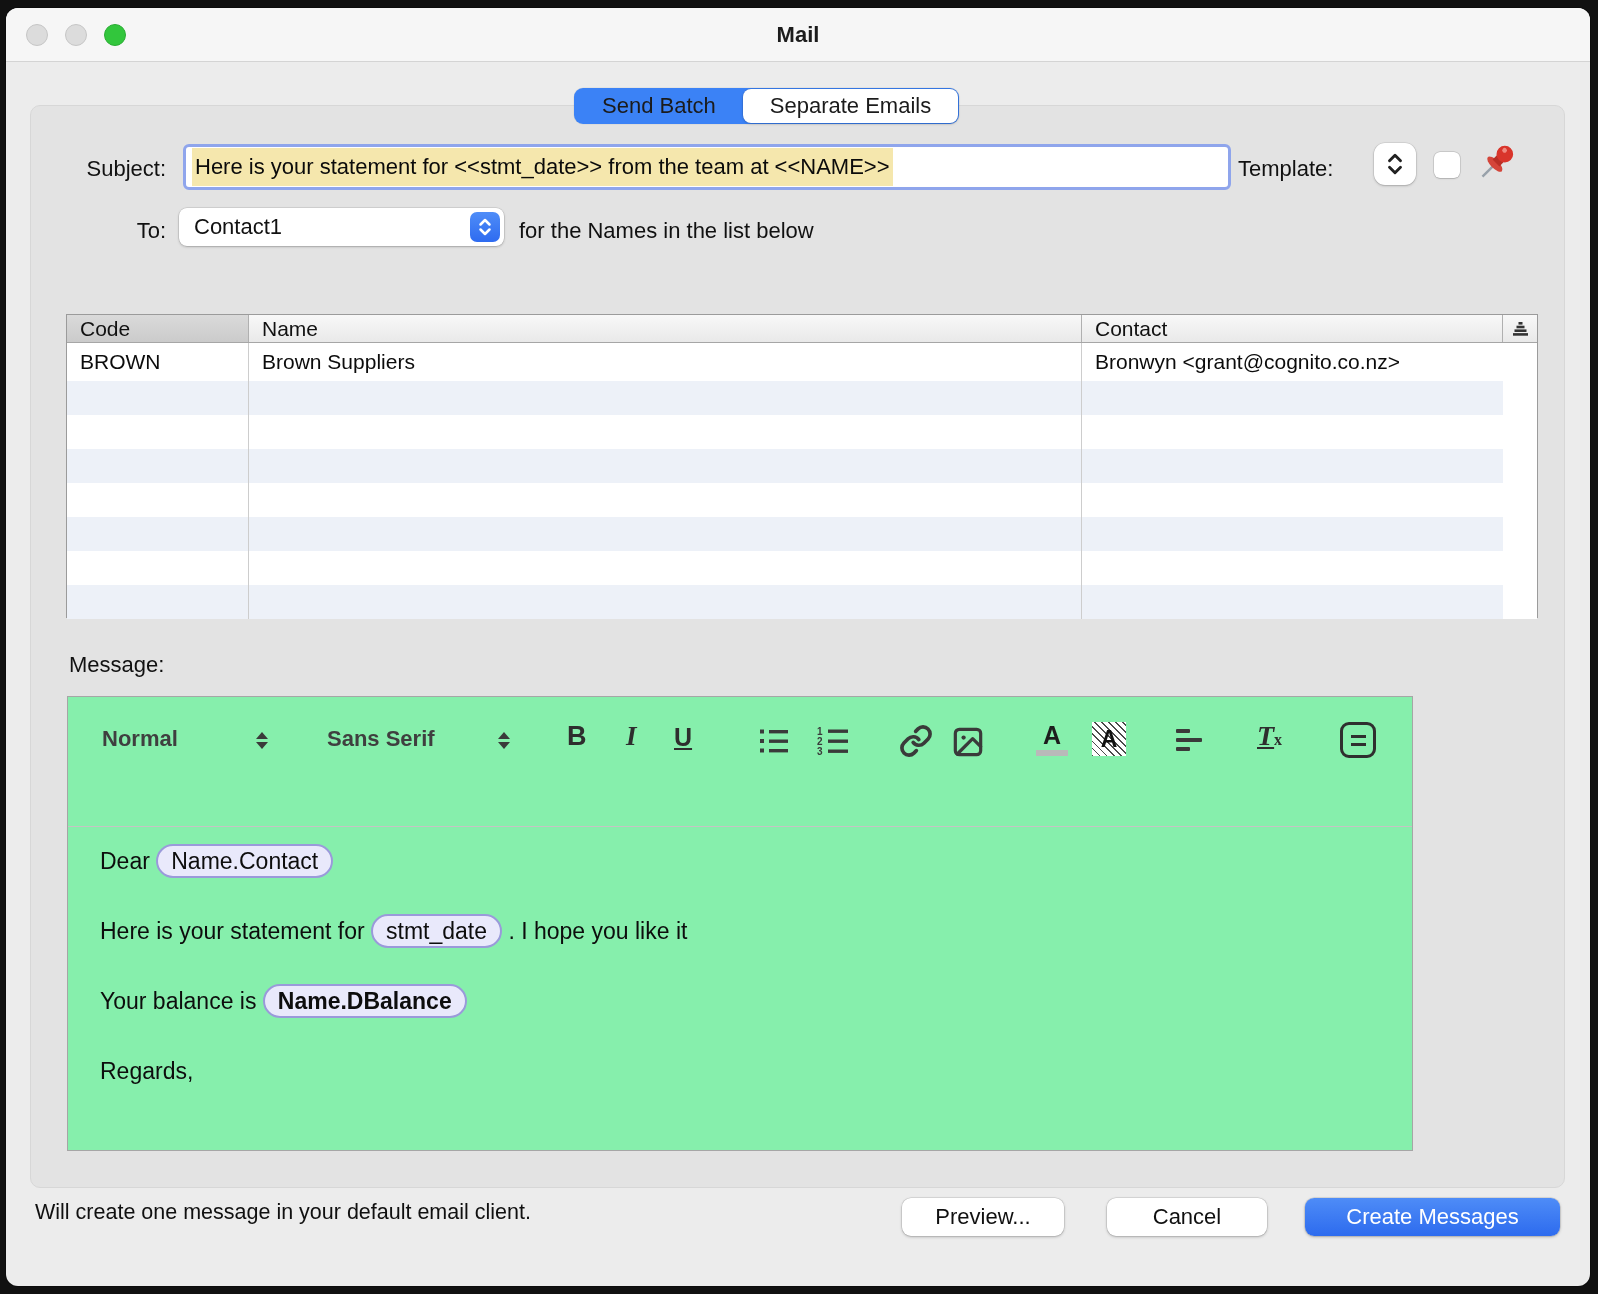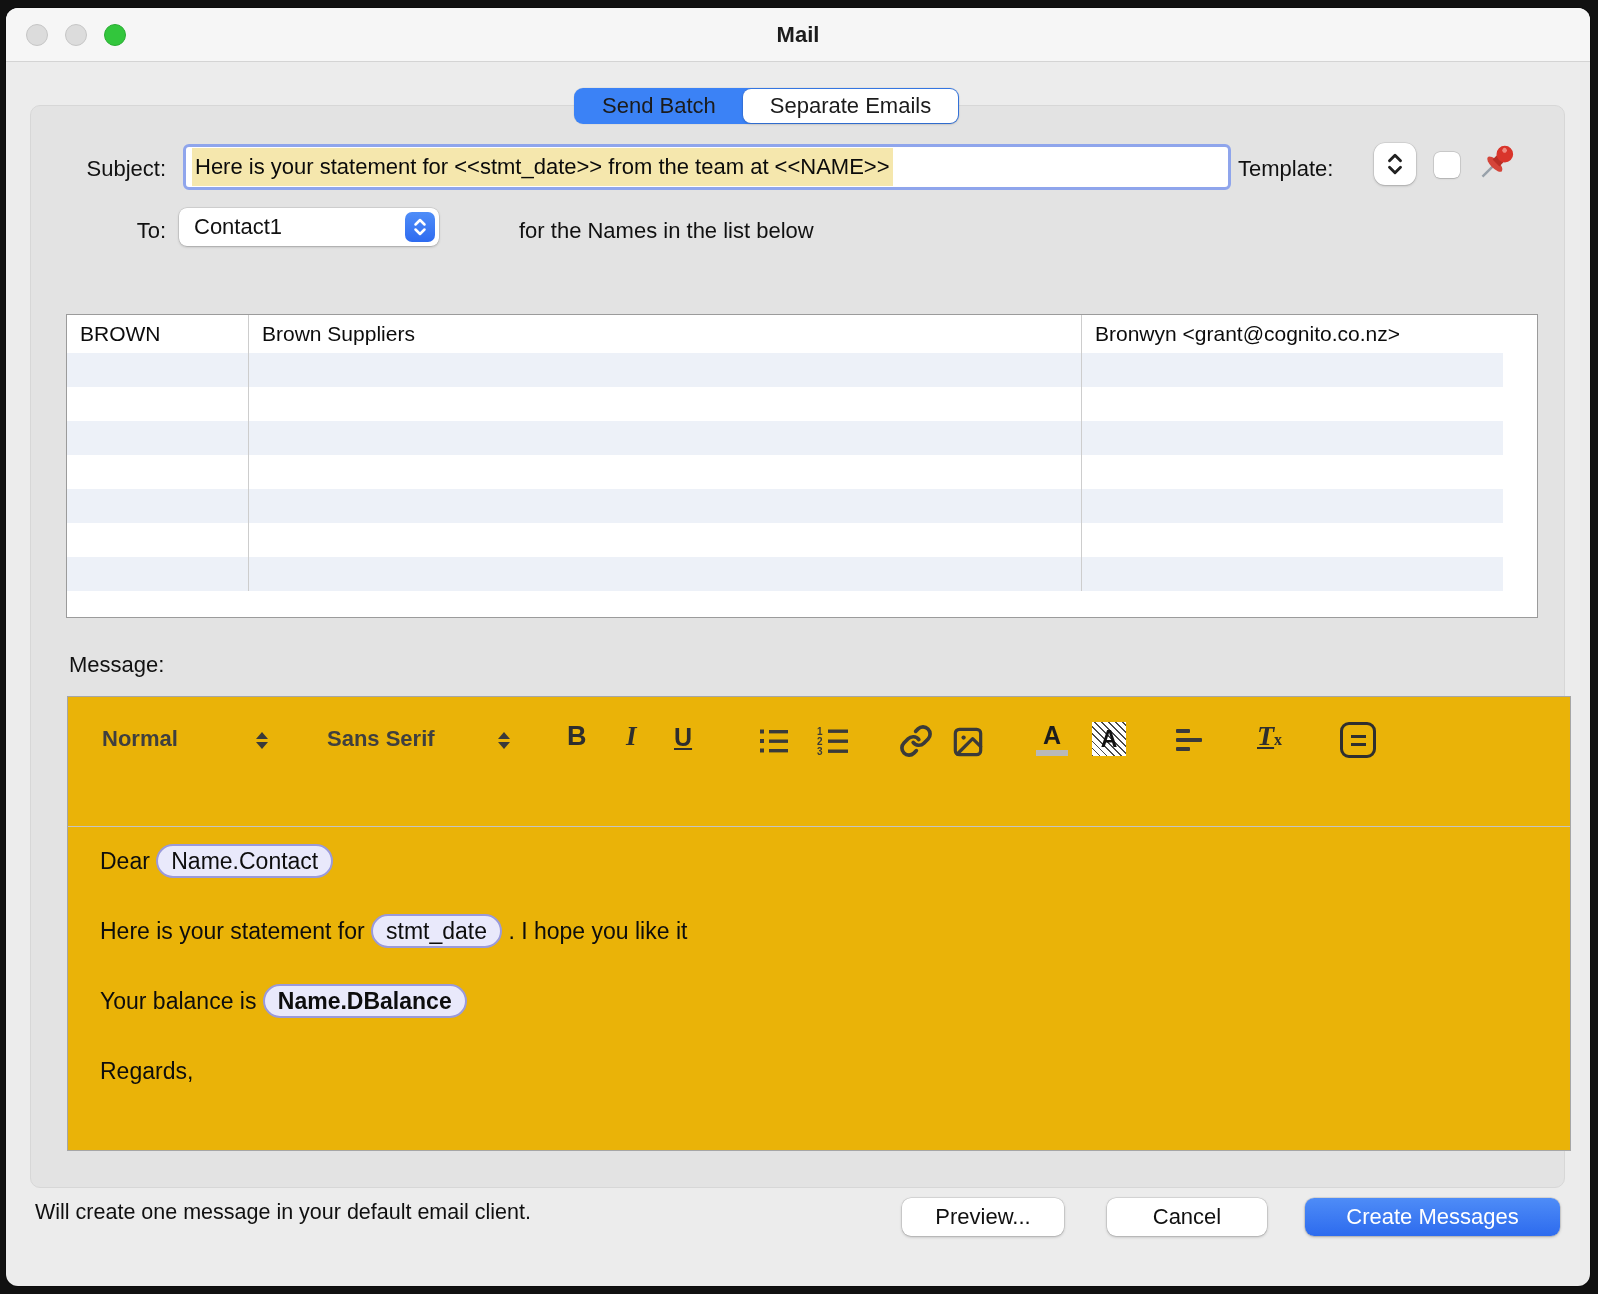--- a/index.html
+++ b/index.html
@@ -57,21 +57,21 @@
   }
   .checkbox{
     position:absolute; left:1403px; top:46px; width:26px; height:26px;
     background:#fff; border-radius:6px;
     box-shadow:0 0 0 .5px rgba(0,0,0,.18), 0 .5px 1.5px rgba(0,0,0,.15);
   }
   .pin{ position:absolute; left:1441px; top:33px; width:48px; height:48px; }
 
   .to-label{ position:absolute; left:14px; top:112px; width:121px; text-align:right; }
   .popup{
-    position:absolute; left:148px; top:102px; width:260px; height:38px;
+    position:absolute; left:148px; top:102px; width:325px; height:38px;
     background:#fff; border-radius:8px;
     box-shadow:0 0 0 .5px rgba(0,0,0,.15), 0 1px 2.5px rgba(0,0,0,.22);
     display:flex; align-items:center;
   }
   .popup .popup-value{ font-size:22px; color:#111; padding-left:15px; flex:1; }
   .popup .popup-stepper{
     width:30px; height:30px; margin-right:4px; border-radius:7px;
     background:linear-gradient(#4f8df8,#2e6bf0);
     display:flex; align-items:center; justify-content:center;
   }
@@ -99,22 +99,22 @@
   .grow.empty{ height:34px; flex:0 0 34px; }
   .gcell{ display:flex; align-items:center; padding-left:13px; font-size:21px; color:#0c0c0c;
           overflow:hidden; white-space:nowrap; }
   .grow .w-code, .grow .w-name{ border-right:1px solid #cdcdcd; }
   .grow.stripe .w-code, .grow.stripe .w-name, .grow.stripe .w-contact{ background:#edf1f8; }
   .grow .w-gutter{ background:#fff; border:none; }
 
   
   .message-label{ position:absolute; left:38px; top:546px; }
   .editor{
-    position:absolute; left:36px; top:590px; width:1504px; height:455px;
-    background:#eab308; border:1.5px solid #a6a6a6;
+    position:absolute; left:36px; top:590px; width:1346px; height:455px;
+    background:#86efac; border:1.5px solid #a6a6a6;
   }
   .toolbar{ position:relative; height:130px; border-bottom:1.5px solid #c4c4c4; }
   .titem{ position:absolute; color:#3a3a3a; }
   .tlabel{ font-size:22px; font-weight:600; color:#3f3f3f; }
   .updown{ display:flex; flex-direction:column; gap:3px; }
   .updown .tri-up{ width:0; height:0; border-left:6px solid transparent; border-right:6px solid transparent; border-bottom:7px solid #3a3a3a; }
   .updown .tri-dn{ width:0; height:0; border-left:6px solid transparent; border-right:6px solid transparent; border-top:7px solid #3a3a3a; }
   .tb-bold{ font-size:27px; font-weight:800; color:#2e2e2e; }
   .tb-italic{ font-size:27px; font-style:italic; font-family:"Liberation Serif", serif; font-weight:600; color:#2e2e2e; }
   .tb-underline{ font-size:25px; font-weight:600; text-decoration:underline; color:#2e2e2e; }
@@ -206,20 +206,33 @@
       <span class="popup-stepper">
         <svg width="20" height="22" viewBox="0 0 20 22">
           <path d="M5.5 8.5 L10 4 L14.5 8.5" fill="none" stroke="#fff" stroke-width="2.5" stroke-linecap="round" stroke-linejoin="round"></path>
           <path d="M5.5 13.5 L10 18 L14.5 13.5" fill="none" stroke="#fff" stroke-width="2.5" stroke-linecap="round" stroke-linejoin="round"></path>
         </svg>
       </span>
     </div>
     <div class="lbl to-hint">for the Names in the list below</div>
 
     <div class="grid">
+      <div class="grid-header">
+        <div class="hcell pressed w-code">Code</div>
+        <div class="hcell w-name">Name</div>
+        <div class="hcell w-contact">Contact</div>
+        <div class="hcell icon-cell w-gutter">
+          <svg width="17" height="15" viewBox="0 0 17 15">
+            <rect x="6.5" y="1" width="4" height="2.6" fill="#333"></rect>
+            <rect x="4.5" y="4.7" width="8" height="2.6" fill="#333"></rect>
+            <rect x="2.5" y="8.4" width="12" height="2.6" fill="#333"></rect>
+            <rect x="1" y="12.1" width="15" height="2.6" fill="#333"></rect>
+          </svg>
+        </div>
+      </div>
       <div class="grid-body">
         <div class="grow data">
           <div class="gcell w-code">BROWN</div>
           <div class="gcell w-name">Brown Suppliers</div>
           <div class="gcell w-contact">Bronwyn &lt;grant@cognito.co.nz&gt;</div>
           <div class="gcell w-gutter"></div>
         </div>
 
       <div class="grow empty stripe">
             <div class="gcell w-code"></div>

